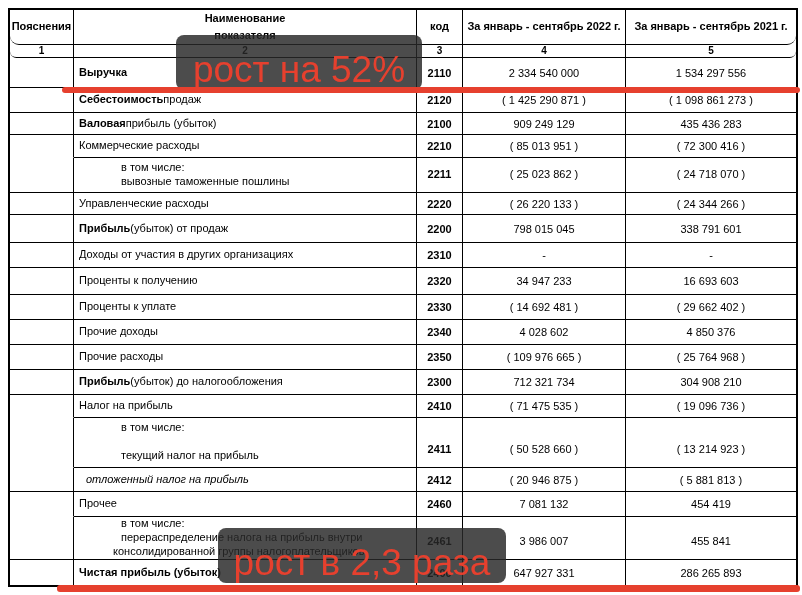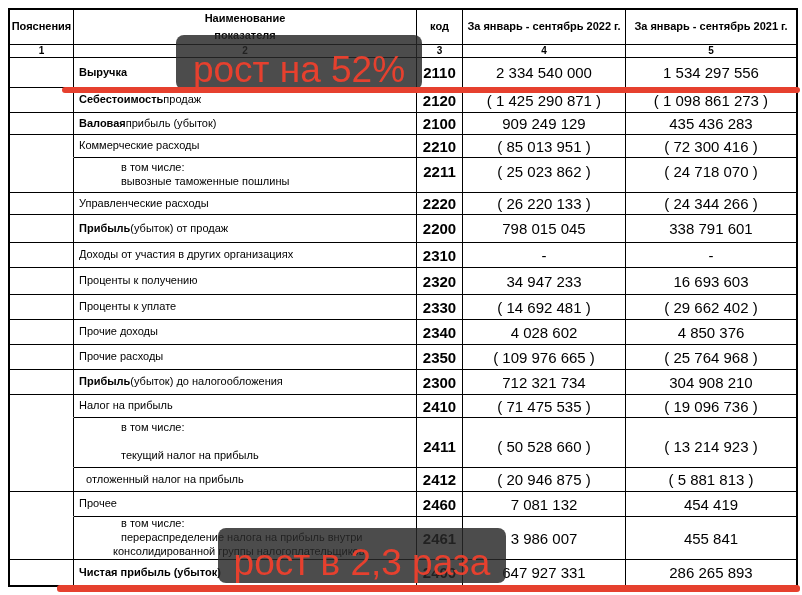--- a/index.html
+++ b/index.html
@@ -1,43 +1,43 @@
 <!DOCTYPE html>
 <html style="--red: #e6402e; --ovbg: rgba(40,40,40,0.83);"><head>
 <meta charset="utf-8">
 <style>
   html,body{margin:0;padding:0;background:#fff;}
   .stage{position:relative;width:802px;height:595px;background:#fff;overflow:hidden;
          font-family:"Liberation Sans",sans-serif;color:#000;}
   .tbl{position:absolute;left:8px;top:8px;width:790px;border:2px solid #000;box-sizing:border-box;background:#fff;}
-  .hrow,.nrow,.drow{display:flex;box-sizing:border-box;}
+  .hrow,.nrow,.drow{display:flex;box-sizing:border-box;border-radius:9px;}
   .hrow{height:35px;border-bottom:1.4px solid #000;}
   .nrow{height:13px;border-bottom:1.6px solid #000;}
   .cell{box-sizing:border-box;border-right:1.4px solid #000;display:flex;
         align-items:center;justify-content:center;overflow:hidden;}
   .c-expl{width:64px;}
   .c-name{width:343px;}
   .c-code{width:46px;}
   .c-v1{width:163px;}
   .c-v2{width:170px;border-right:none;}
   .hcell{font-weight:bold;font-size:11px;text-align:center;line-height:1.55;}
   .ncell{font-weight:bold;font-size:10px;line-height:1;}
   .drow .cell{border-bottom:1px solid #000;}
   .drow.last .cell{border-bottom:none;}
   .drow .merged{border-bottom-color:transparent;}
   .name-cell{justify-content:flex-start;padding-left:5px;font-size:11px;line-height:1.2;}
   .name-cell b{font-weight:bold;}
-  .code-cell,.val-cell{font-size:15px;text-align:center;}
+  .code-cell,.val-cell{font-size:11px;text-align:center;}
   .code-cell{font-weight:bold;}
   .lines{display:flex;flex-direction:column;justify-content:flex-end;width:100%;
          padding:0 0 3px 0;}
   .lbl-line{min-height:14px;line-height:14px;font-size:11px;padding-left:9px;margin-left:33px;}
   .lbl-line.hang{padding-left:1px;}
   .vb{align-items:flex-end !important;padding-bottom:12px;}
-  .sub-pad{padding-left:12px;}
+  .sub-pad{padding-left:12px;font-style:italic;}
   .overlay{position:absolute;background:var(--ovbg);border-radius:8px;z-index:20;
            display:flex;align-items:flex-end;justify-content:center;}
   .overlay span{color:var(--red);font-size:37px;line-height:1.05;white-space:nowrap;}
   #ov1{left:176px;top:35px;width:246px;height:55px;}
   #ov2{left:218px;top:528px;width:288px;height:55px;}
   .redline{position:absolute;background:var(--red);border-radius:3px;z-index:30;}
   #line1{left:62px;top:87px;width:738px;height:6px;}
   #line2{left:57px;top:585px;width:743px;height:7px;}
 </style>
 </head>

